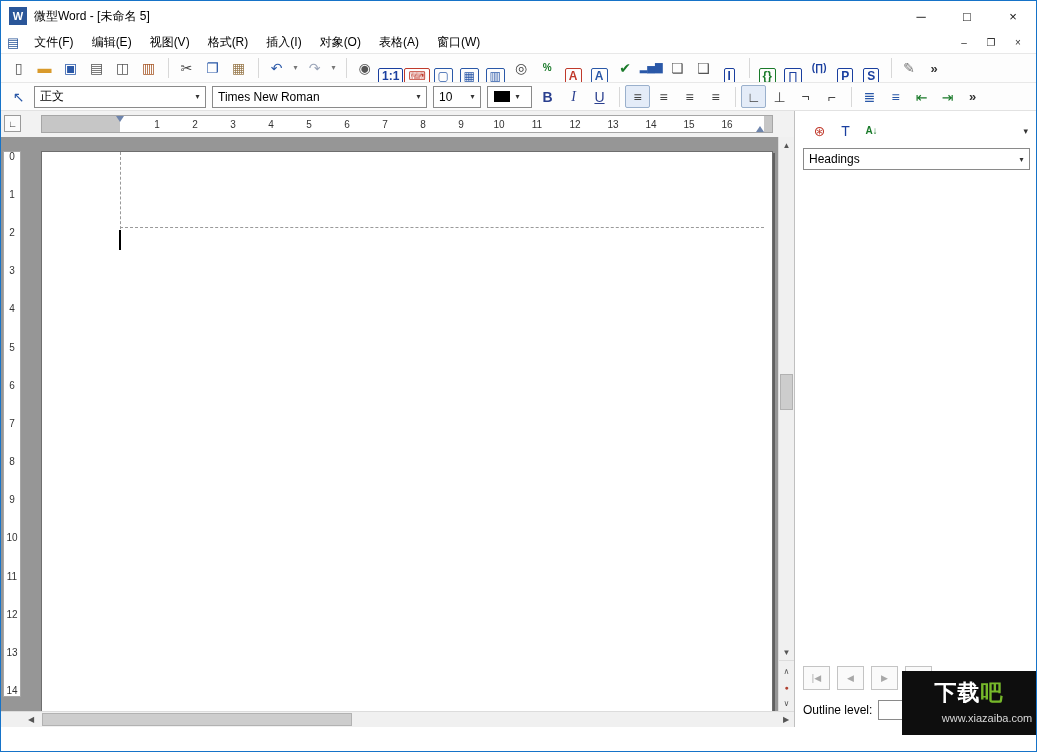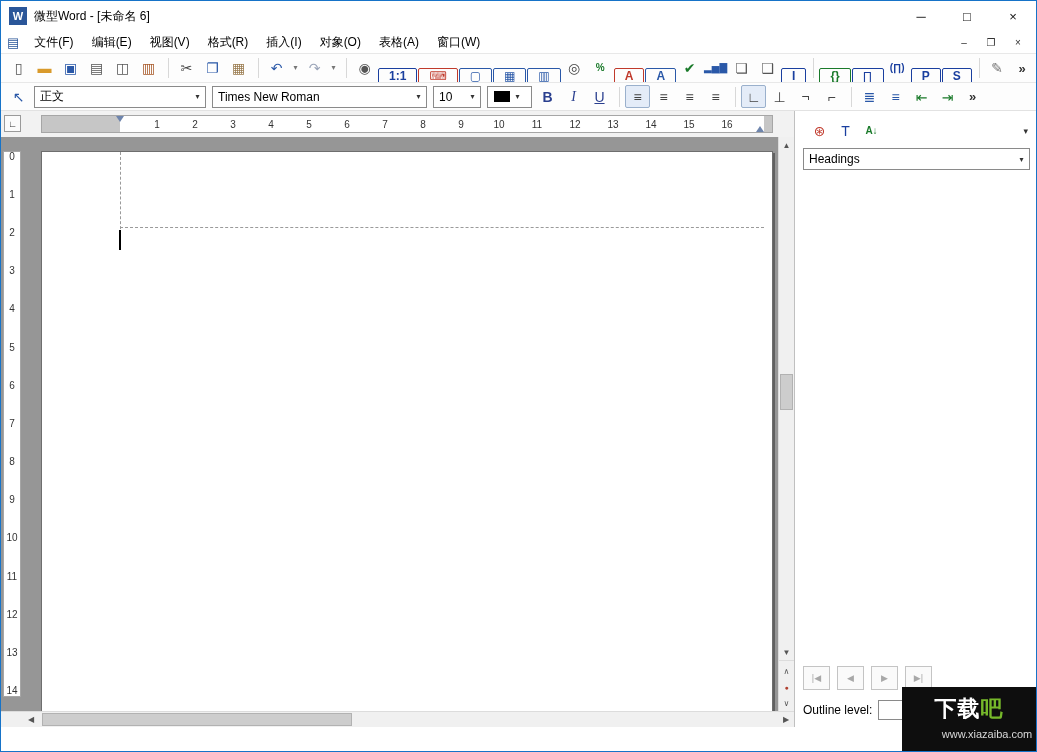--- a/index.html
+++ b/index.html
@@ -23,21 +23,21 @@
 
   
   .toolbar { position: absolute; left: 0; right: 0; display: flex; align-items: center; padding: 0 5px; border-top: 1px solid #e8e8e8; background: #fdfdfd; }
   #tb1 { top: 52px; height: 29px; }
   #tb2 { top: 81px; height: 29px; border-bottom: 1px solid #e2e2e2; }
   .tb-icons { display: flex; align-items: center; gap: 1px; height: 100%; }
   .tbtn { min-width: 25px; height: 23px; display: flex; align-items: center; justify-content: center; font-size: 14px; color: #444; cursor: default; }
   .tbtn .glyph { line-height: 1; }
   .tbtn.narrow { min-width: 11px; width: 11px; font-size: 8px; color: #777; }
   .tbtn.sep { min-width: 5px; width: 5px; height: 20px; border-right: 1px solid #d8d8d8; margin: 0 4px 0 2px; }
-  .tbtn.pressed .glyph { border: 1px solid currentColor; border-radius: 2px; padding: 1px 10px; font-size: 12px; margin-top: 16px; }
+  .tbtn.pressed .glyph { border: 1px solid currentColor; border-radius: 2px; padding: 1px 3px; font-size: 12px; margin-top: 16px; }
   .tbtn.selected { border: 1px solid #9ab0cc; background: #e4ecf8; border-radius: 2px; }
   .tbtn.txt { font-size: 10px; font-weight: bold; }
   .cls-bold { font-weight: bold; }
   .cls-italic { font-style: italic; font-family: "Liberation Serif", serif; }
   .cls-underline { text-decoration: underline; }
   .overflow-btn { font-size: 13px; color: #333; padding: 0 7px; font-weight: bold; }
 
   .combo { display: flex; align-items: center; height: 22px; border: 1px solid #8a8a8a; background: #fff; margin: 0 3px; }
   .combo .val { flex: 1; padding: 0 5px; white-space: nowrap; overflow: hidden; }
   .combo .arrow { width: 15px; text-align: center; font-size: 8px; color: #333; flex: none; }
@@ -104,33 +104,33 @@
   .st-pos { width: 102px; }
   .st-sec { width: 72px; }
   .st-chap { width: 74px; }
   .st-page { width: 112px; }
   .st-lang { width: 128px; }
   .st-fill { flex: 1; border: none; height: 16px; }
   .st-ins { width: 46px; border-left: 1px solid #d0d0d0; }
   .st-dot { width: 30px; color: #c8c8c8; font-size: 10px; }
 
   
-  #watermark { position: absolute; right: 0; bottom: 0; width: 134px; height: 64px; background: #0e0e0e; z-index: 50; display: flex; flex-direction: column; align-items: center; justify-content: center; gap: 8px; }
+  #watermark { position: absolute; right: 0; bottom: 16px; width: 134px; height: 64px; background: #0e0e0e; z-index: 50; display: flex; flex-direction: column; align-items: center; justify-content: center; gap: 8px; }
   .wm-title { font-size: 22px; font-weight: bold; color: #fff; letter-spacing: 1px; line-height: 1; }
   .wm-accent { color: #76b82a; }
   .wm-url { font-size: 11px; color: #d8d8d8; padding-left: 36px; }
 </style>
 </head>
 <body>
 
 <div id="app">
 
   <div id="titlebar">
     <span class="app-icon">W</span>
-    <span>微型Word - [未命名 6]</span>
+    <span>微型Word - [未命名 5]</span>
     <div class="win-controls">
       <span class="win-btn">─</span>
       <span class="win-btn">□</span>
       <span class="win-btn">×</span>
     </div>
   </div>
 
   <div id="menubar">
     <span class="doc-menu-icon">▤</span>
     <div class="menu-items">

